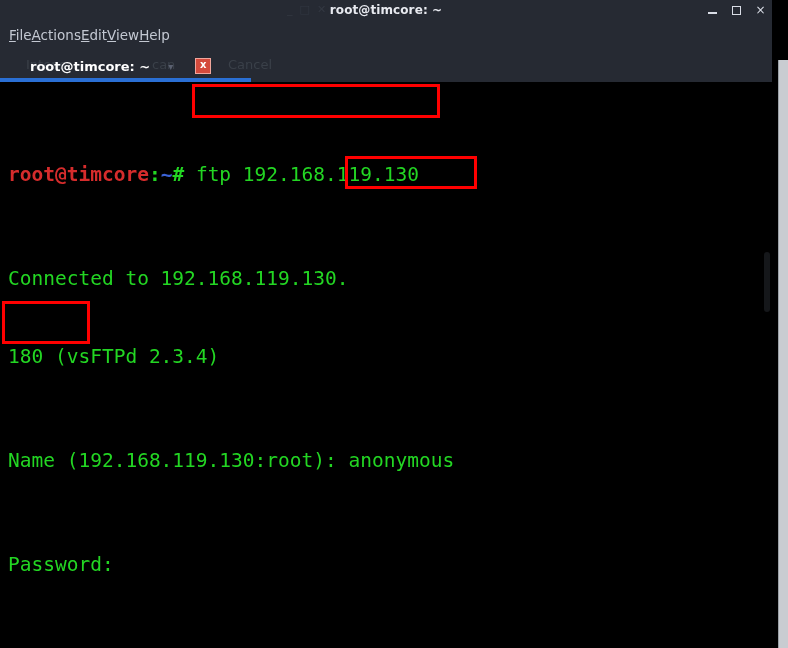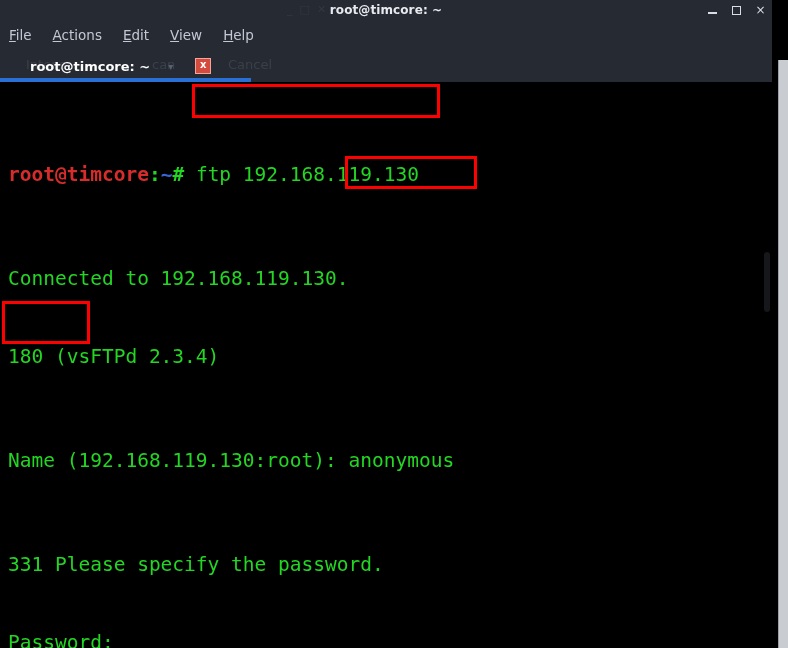--- a/index.html
+++ b/index.html
@@ -144,21 +144,20 @@
     font-family: "DejaVu Sans", sans-serif;
   }
 
   
   #menubar {
     height: 30px;
     background: #262a33;
     display: flex;
     align-items: center;
     padding-left: 9px;
-    gap: 21px;
   }
   .menu-item {
     color: #c3c8d2;
     font-size: 13.5px;
     cursor: default;
     white-space: pre;
   }
   .menu-item .acc {
     text-decoration: underline;
   }
@@ -374,21 +373,20 @@
   <div id="term-body">
     <div id="term-text">
 
       <span class="l"><span class="c-red">root@timcore</span><span class="c-gsym">:</span><span class="c-blue">~</span><span class="c-gsym">#</span><span class="c-green"> <span>ftp 192.168.119.130</span></span></span>
 
       <span class="l c-green">Connected to 192.168.119.130.</span>
       <span class="l c-green">180 (vsFTPd 2.3.4)</span>
 
       <span class="l c-green"><span>Name (192.168.119.130:root): </span><span>anonymous</span></span>
 
-      <span class="l c-green">331 Please specify the password.</span>
       <span class="l c-green">Password:</span>
       
       
       
 
       
     </div>
 
     <div id="term-scroll">
       <div id="term-scroll-thumb"></div>

